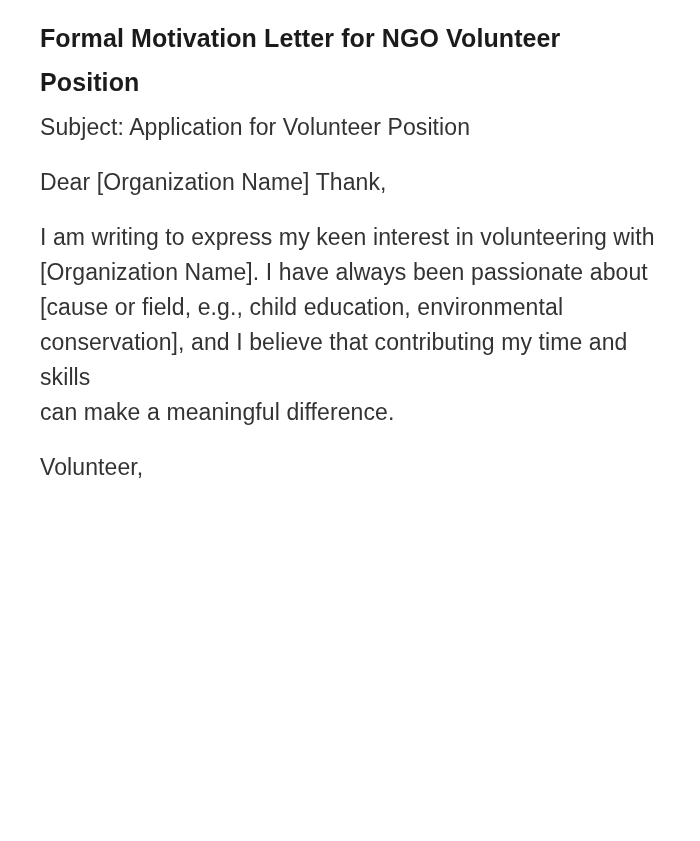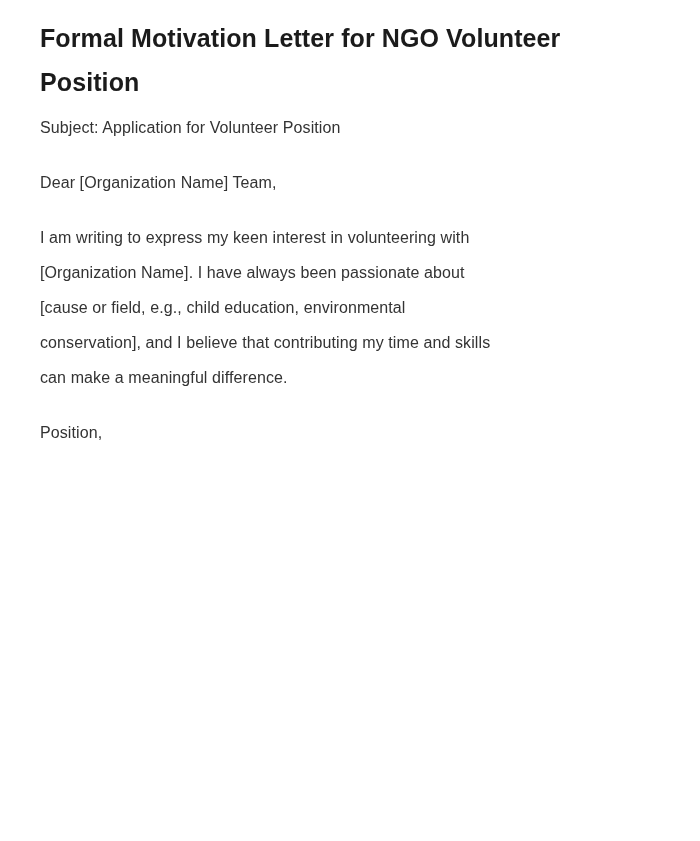--- a/index.html
+++ b/index.html
@@ -24,46 +24,46 @@
     margin: 0 0 6px 0;
     font-size: 25px;
     line-height: 44px;
     font-weight: 700;
     color: #1b1b1b;
     letter-spacing: 0.1px;
     white-space: pre-line;
   }
   .letter-paragraph {
     margin: 0 0 20px 0;
-    font-size: 16px;
+    font-size: 23px;
     line-height: 35px;
     font-weight: 400;
     color: #333333;
     letter-spacing: 0.1px;
     white-space: pre-line;
   }
 </style>
 </head>
 <body>
 
 <div class="page">
   <article>
 
     <h1 class="letter-title">Formal Motivation Letter for NGO Volunteer
 Position</h1>
 
     <p class="letter-paragraph">Subject: Application for Volunteer Position</p>
 
-    <p class="letter-paragraph">Dear [Organization Name] Team,</p>
+    <p class="letter-paragraph">Dear [Organization Name] Thank,</p>
 
     <p class="letter-paragraph">I am writing to express my keen interest in volunteering with
 [Organization Name]. I have always been passionate about
 [cause or field, e.g., child education, environmental
 conservation], and I believe that contributing my time and skills
 can make a meaningful difference.</p>
 
 
 
-    <p class="letter-paragraph">Position,</p>
+    <p class="letter-paragraph">Volunteer,</p>
 
 
   </article>
 </div>
 
 </body></html>

